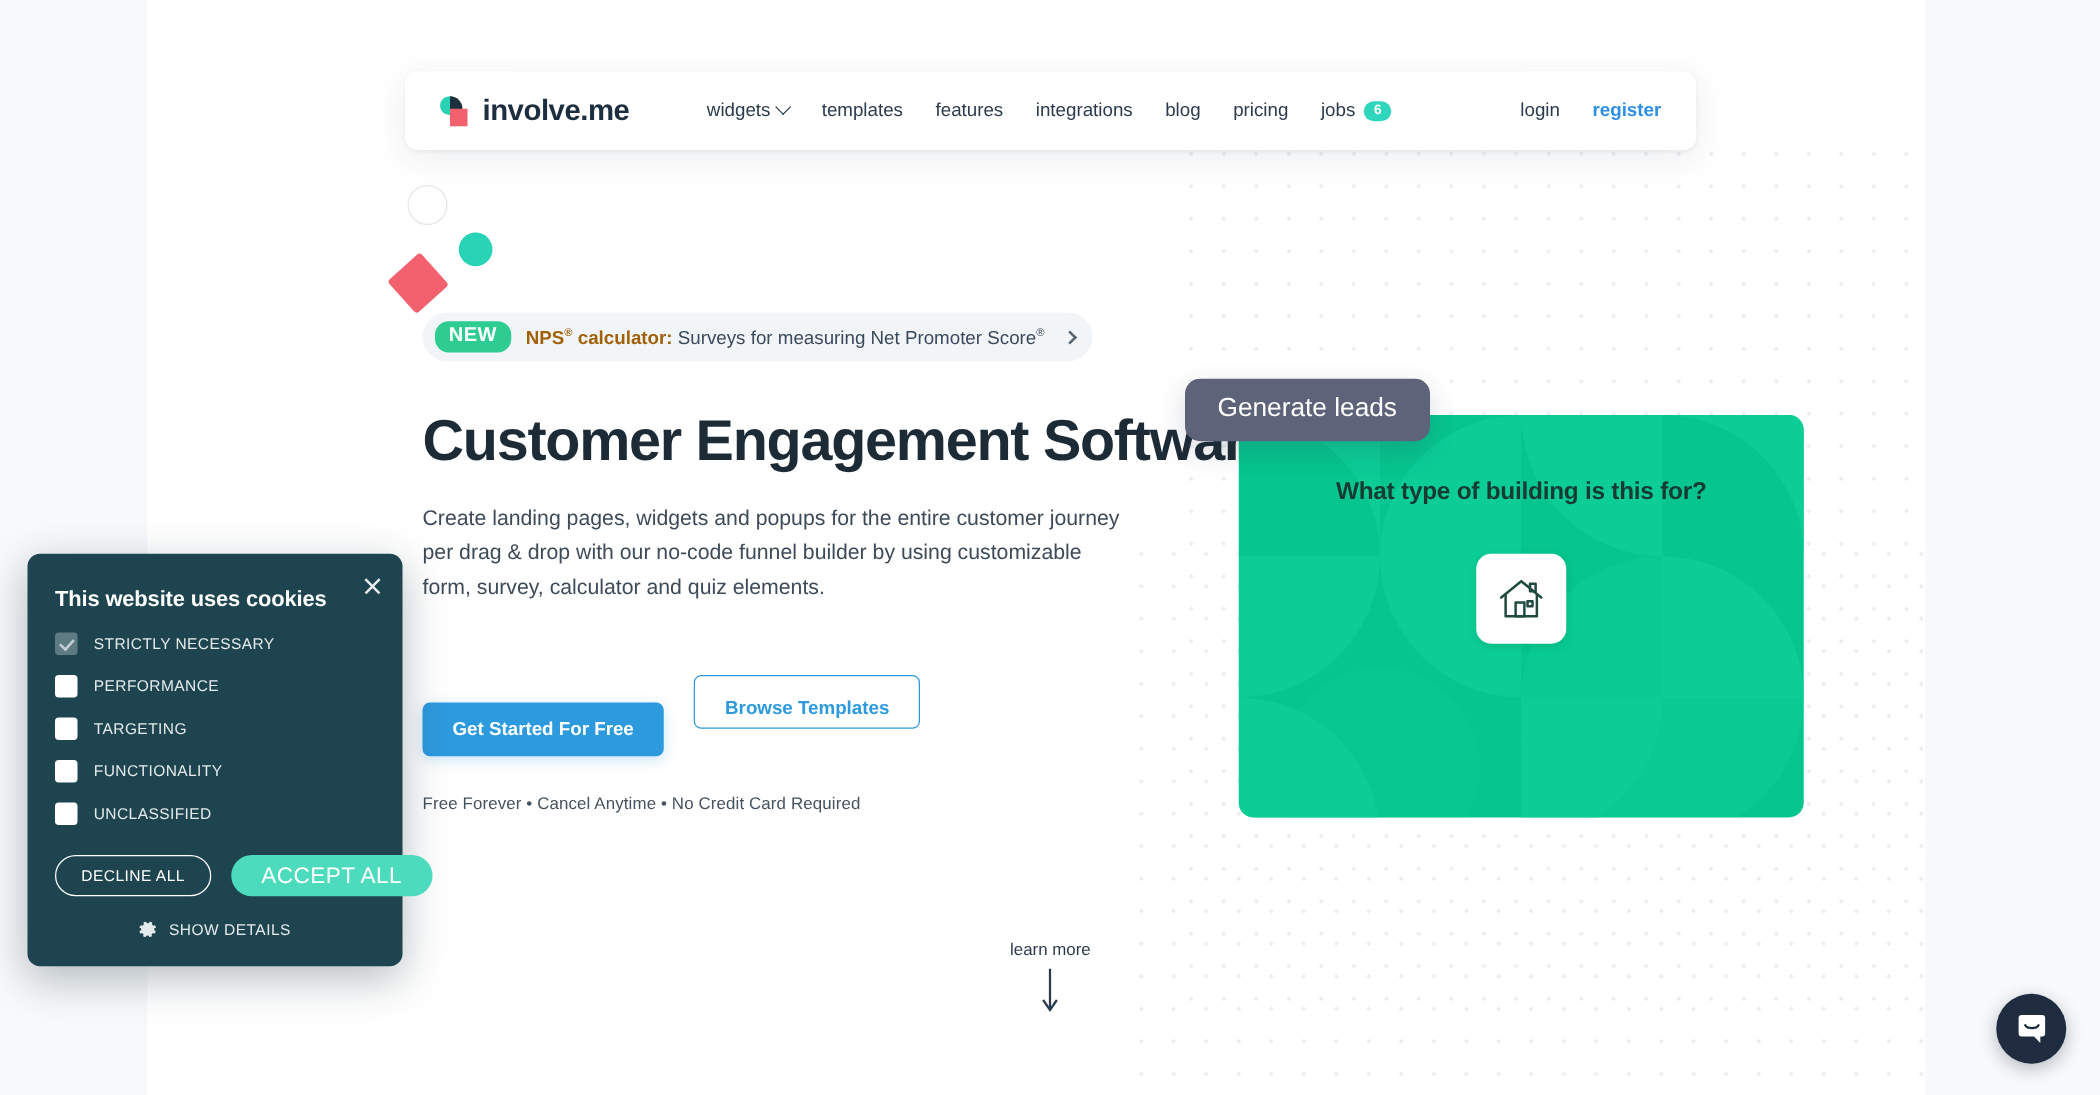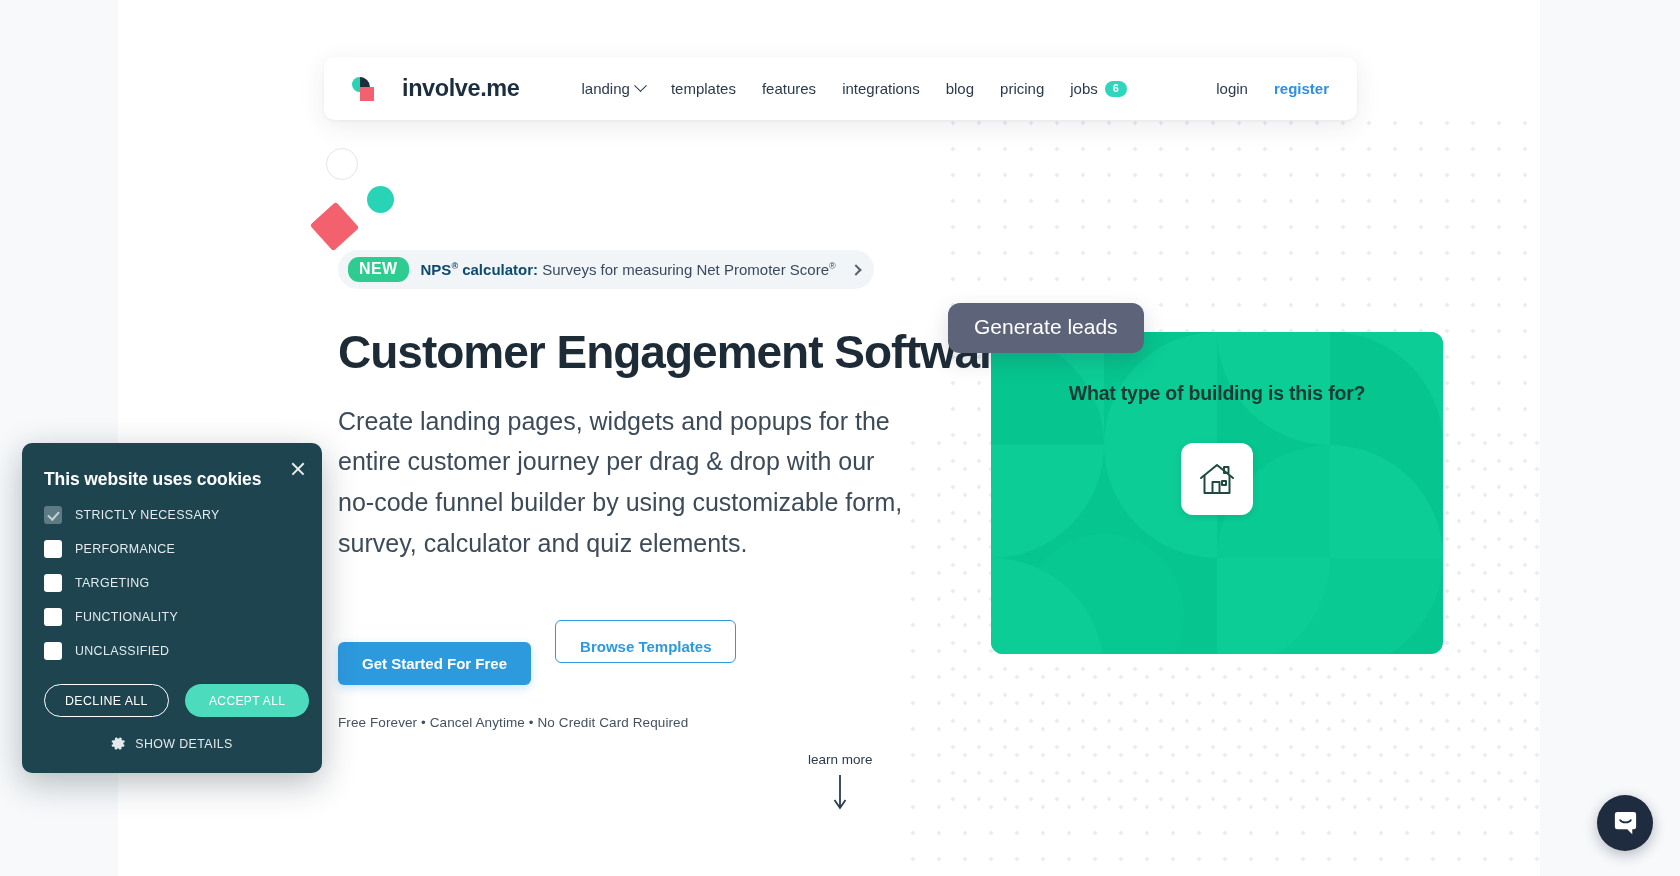--- a/index.html
+++ b/index.html
@@ -80,21 +80,21 @@
     width: 1033px;
     height: 63px;
     background: #ffffff;
     border-radius: 10px;
     box-shadow: 0 6px 26px rgba(30,45,70,.09), 0 1px 3px rgba(30,45,70,.05);
     display: flex;
     align-items: center;
     padding: 0 28px;
   }
 
-  .logo { display: flex; align-items: center; gap: 24px; }
+  .logo { display: flex; align-items: center; gap: 8px; }
   .logo-mark {
     position: relative;
     width: 26px; height: 26px;
     flex: 0 0 26px;
   }
   .logo-mark .circ {
     position: absolute; left: 0; top: 1px;
     width: 15px; height: 15px; border-radius: 50%;
     background: #2ad2b4;
   }
@@ -181,42 +181,42 @@
     background: #2ecc90;
     color: #fff;
     font-size: 16px;
     font-weight: 700;
     letter-spacing: .4px;
     border-radius: 11px;
     padding: 4px 11px 5px;
     line-height: 1;
   }
   .new-text { font-size: 15px; color: #3a4a5c; white-space: nowrap; }
-  .new-text b { color: #0c4a6e; font-weight: 700; }
+  .new-text b { color: #a16207; font-weight: 700; }
   .new-text sup { font-size: 9px; vertical-align: super; }
   .new-arrow {
     width: 8px; height: 8px;
     border-right: 2px solid #55636f;
     border-top: 2px solid #55636f;
     transform: rotate(45deg);
     margin-left: 4px;
   }
 
   .hero-title {
     font-size: 46px;
     font-weight: 700;
     color: #1d2b36;
     letter-spacing: -1px;
     line-height: 1.12;
     margin-bottom: 22px;
     white-space: nowrap;
   }
 
   .hero-sub {
-    font-size: 25px;
+    font-size: 17px;
     line-height: 1.63;
     color: #3d4b59;
     width: 570px;
     margin-bottom: 34px;
   }
 
   .cta-row { display: flex; align-items: center; gap: 24px; margin-bottom: 30px; }
   .btn-primary {
     background: #2d9ade;
     color: #ffffff;
@@ -408,21 +408,21 @@
     height: 33px;
     cursor: pointer;
     font-family: "Liberation Sans", sans-serif;
   }
   .btn-accept {
     flex: 0 0 auto;
     background: #4ddbbd;
     color: #ffffff;
     border: none;
     border-radius: 20px;
-    font-size: 12px;
+    font-size: 18px;
     letter-spacing: .4px;
     padding: 0 24px;
     height: 33px;
     cursor: pointer;
     font-family: "Liberation Sans", sans-serif;
   }
   .show-details {
     display: flex;
     align-items: center;
     justify-content: center;
@@ -473,21 +473,21 @@
       <span class="logo-mark">
         <span class="circ"></span>
         <span class="navy"></span>
         <span class="sq"></span>
       </span>
       <span class="logo-text">involve.me</span>
     </div>
 
     <div class="nav-links">
       <div class="nav-link">
-        <span>landing</span>
+        <span>widgets</span>
         <span class="chev"></span>
       </div>
       <div class="nav-link">templates</div>
       <div class="nav-link">features</div>
       <div class="nav-link">integrations</div>
       <div class="nav-link">blog</div>
       <div class="nav-link">pricing</div>
       <div class="nav-link jobs-wrap">
         <span>jobs</span>
         <span class="badge-count">6</span>

